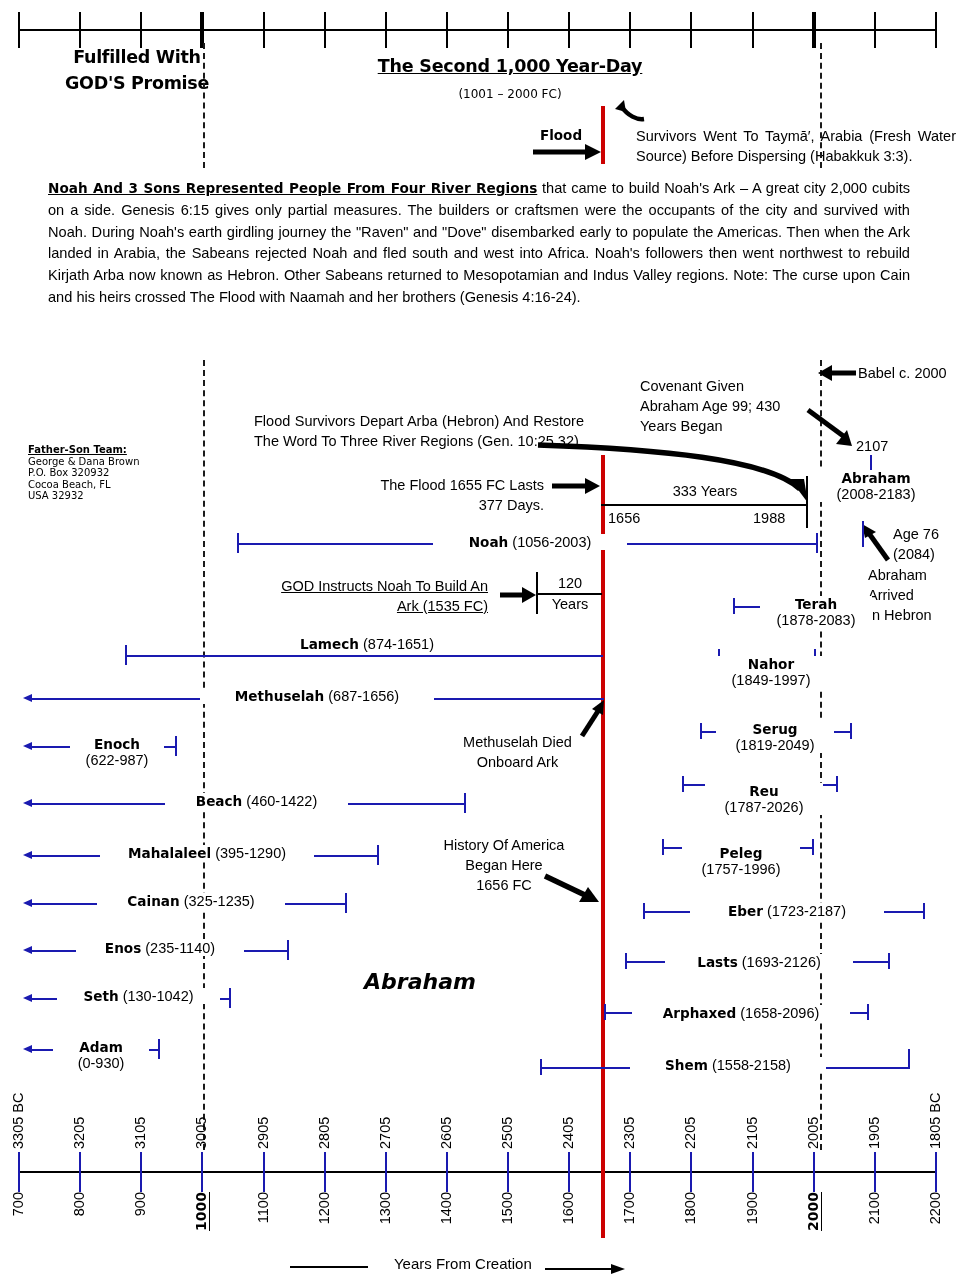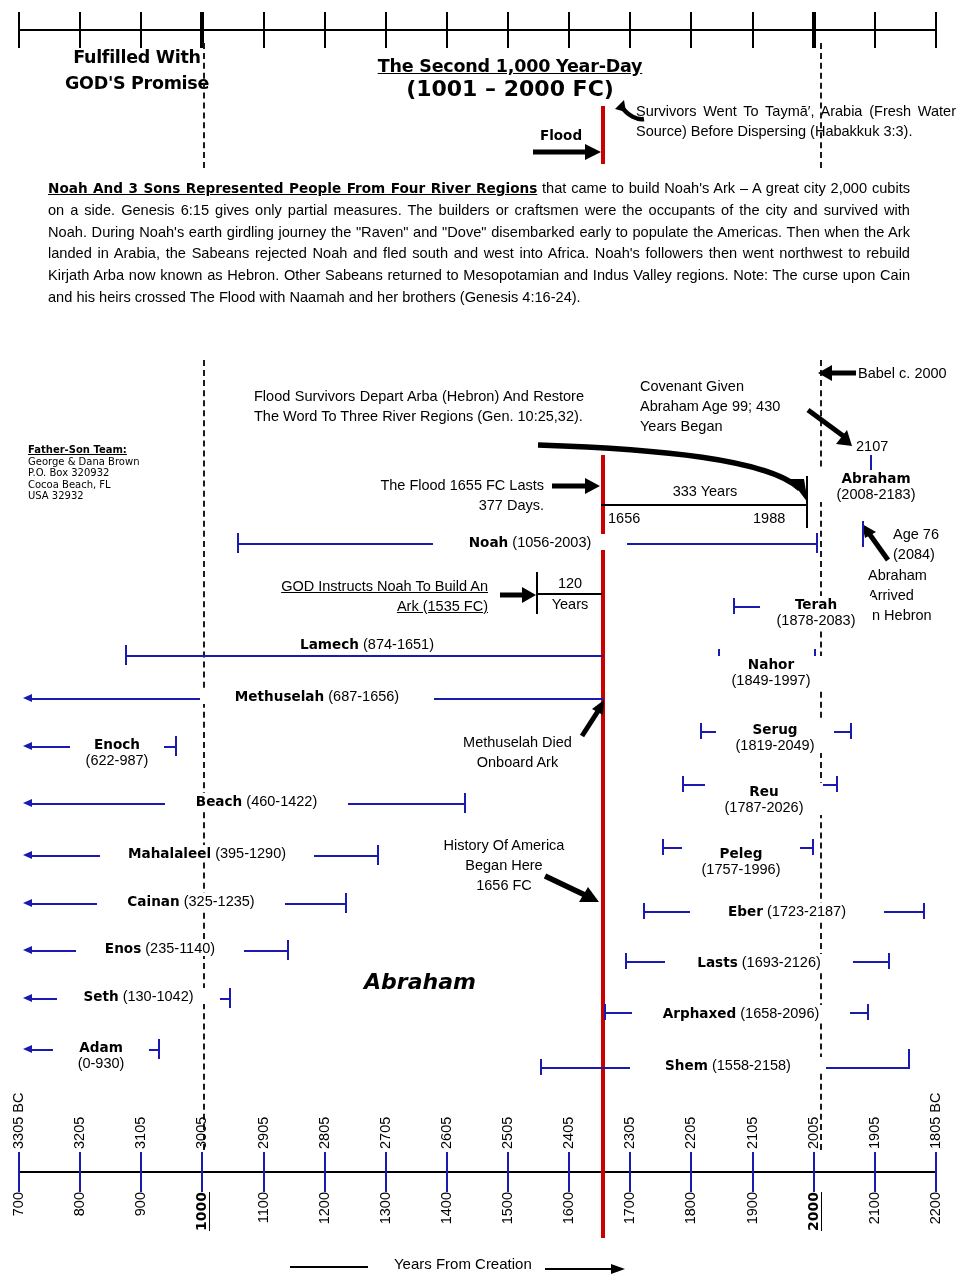--- a/index.html
+++ b/index.html
@@ -10,36 +10,36 @@
   #top-ruler{left:18px;top:29px;width:917px;height:2px;background:#000;}
   .ruler-tick{position:absolute;top:-17px;width:2px;height:36px;background:#000;}
   .ruler-tick.bold{width:4px;margin-left:-1px;}
   
   .hdr-left{left:32px;top:44px;width:210px;text-align:center;
             font-weight:bold;font-size:17.5px;line-height:26px;
             font-family:"DejaVu Sans",sans-serif;letter-spacing:-.3px;}
   .hdr-mid{left:360px;top:56px;width:300px;text-align:center;}
   .hdr-mid .l1{font-weight:bold;font-size:17.5px;text-decoration:underline;
                font-family:"DejaVu Sans",sans-serif;letter-spacing:-.2px;}
-  .hdr-mid .l2{font-weight:bold;font-size:22px;
+  .hdr-mid .l2{font-weight:normal;font-size:12px;margin-top:11px;
                font-family:"DejaVu Sans",sans-serif;}
   .flood-lbl{left:540px;top:127px;font-weight:bold;font-size:13.5px;
              font-family:"DejaVu Sans",sans-serif;}
   .surv-note{left:636px;top:101px;width:320px;font-size:14.5px;
              line-height:21.5px;text-align:justify;}
   
   .para{left:48px;top:178px;width:862px;font-size:14.6px;line-height:21.8px;
         text-align:justify;}
   .para .u{font-weight:bold;text-decoration:underline;
            font-family:"DejaVu Sans",sans-serif;font-size:13.6px;}
   
   .note{font-size:14.5px;line-height:20px;}
   .note.ctr{text-align:center;}
   .note.rt{text-align:right;}
-  .note.jst{text-align:justify;}
+  .note.jst{text-align:justify;margin-top:25px;}
   
   .redline{background:#cc0000;width:4px;}
   
   .dashv{width:0;border-left:2px dashed #1a1a1a;}
   
   .bar{position:absolute;height:2px;background:#1a1ab0;}
   .cap{position:absolute;width:2px;background:#1a1ab0;}
   .arrowL{position:absolute;width:0;height:0;
           border-top:4.5px solid transparent;border-bottom:4.5px solid transparent;
           border-right:9px solid #1a1ab0;}

